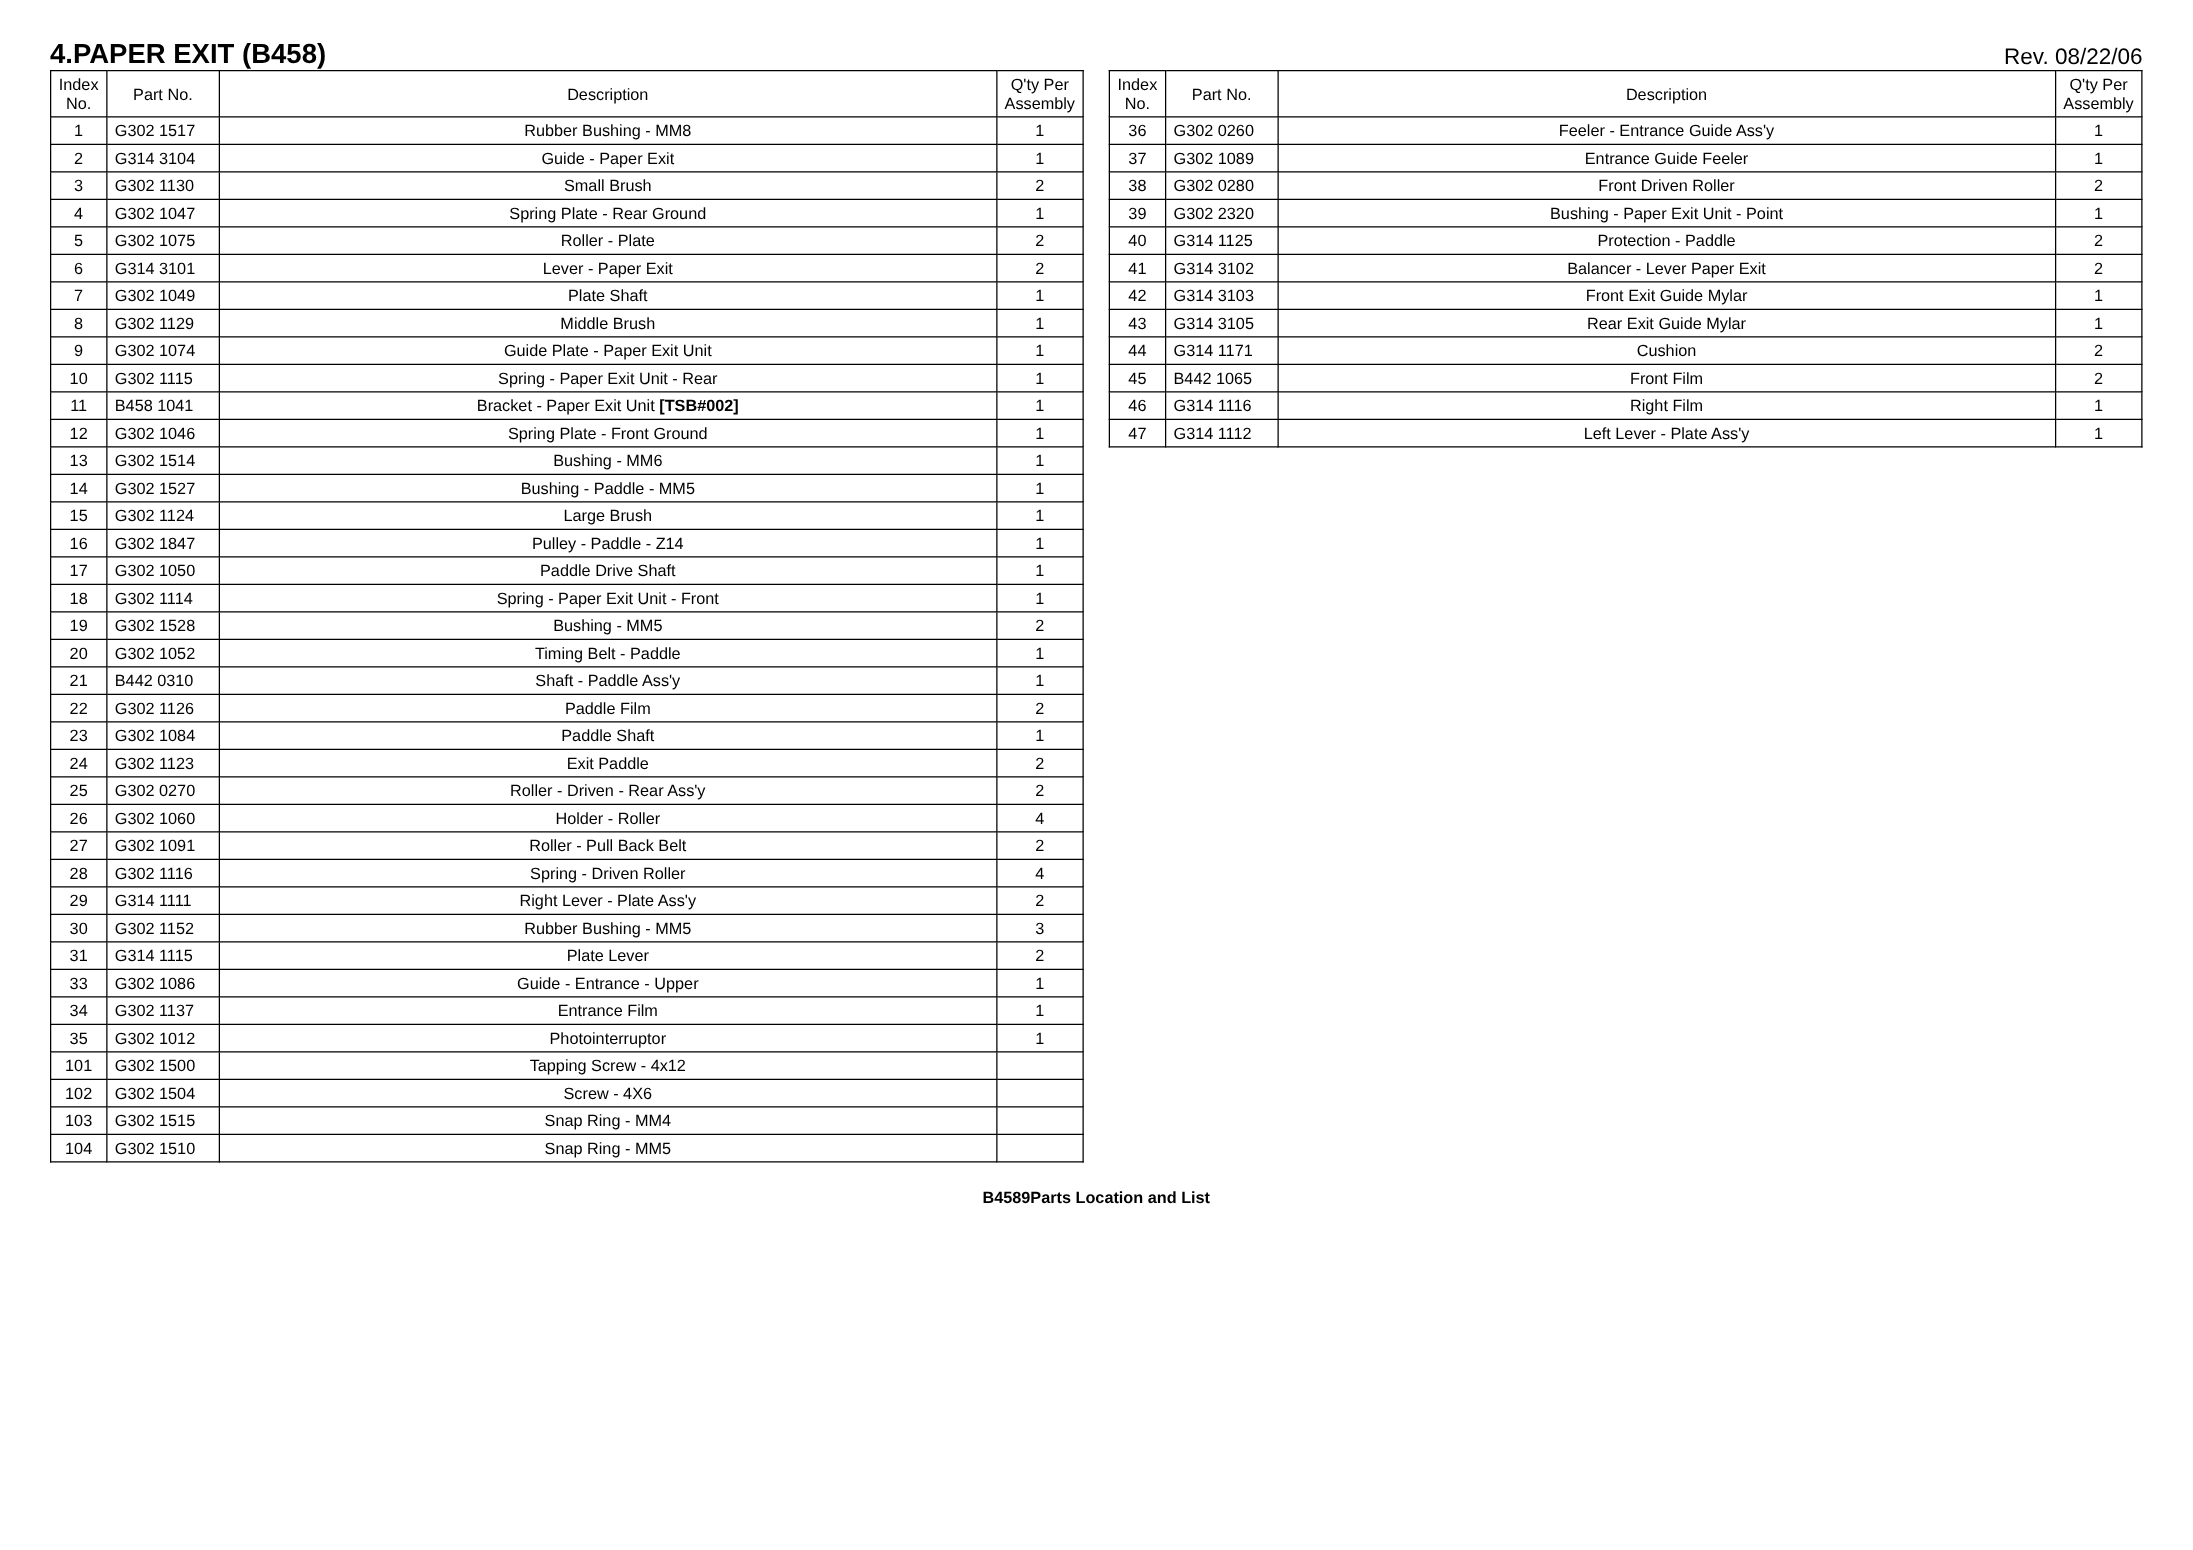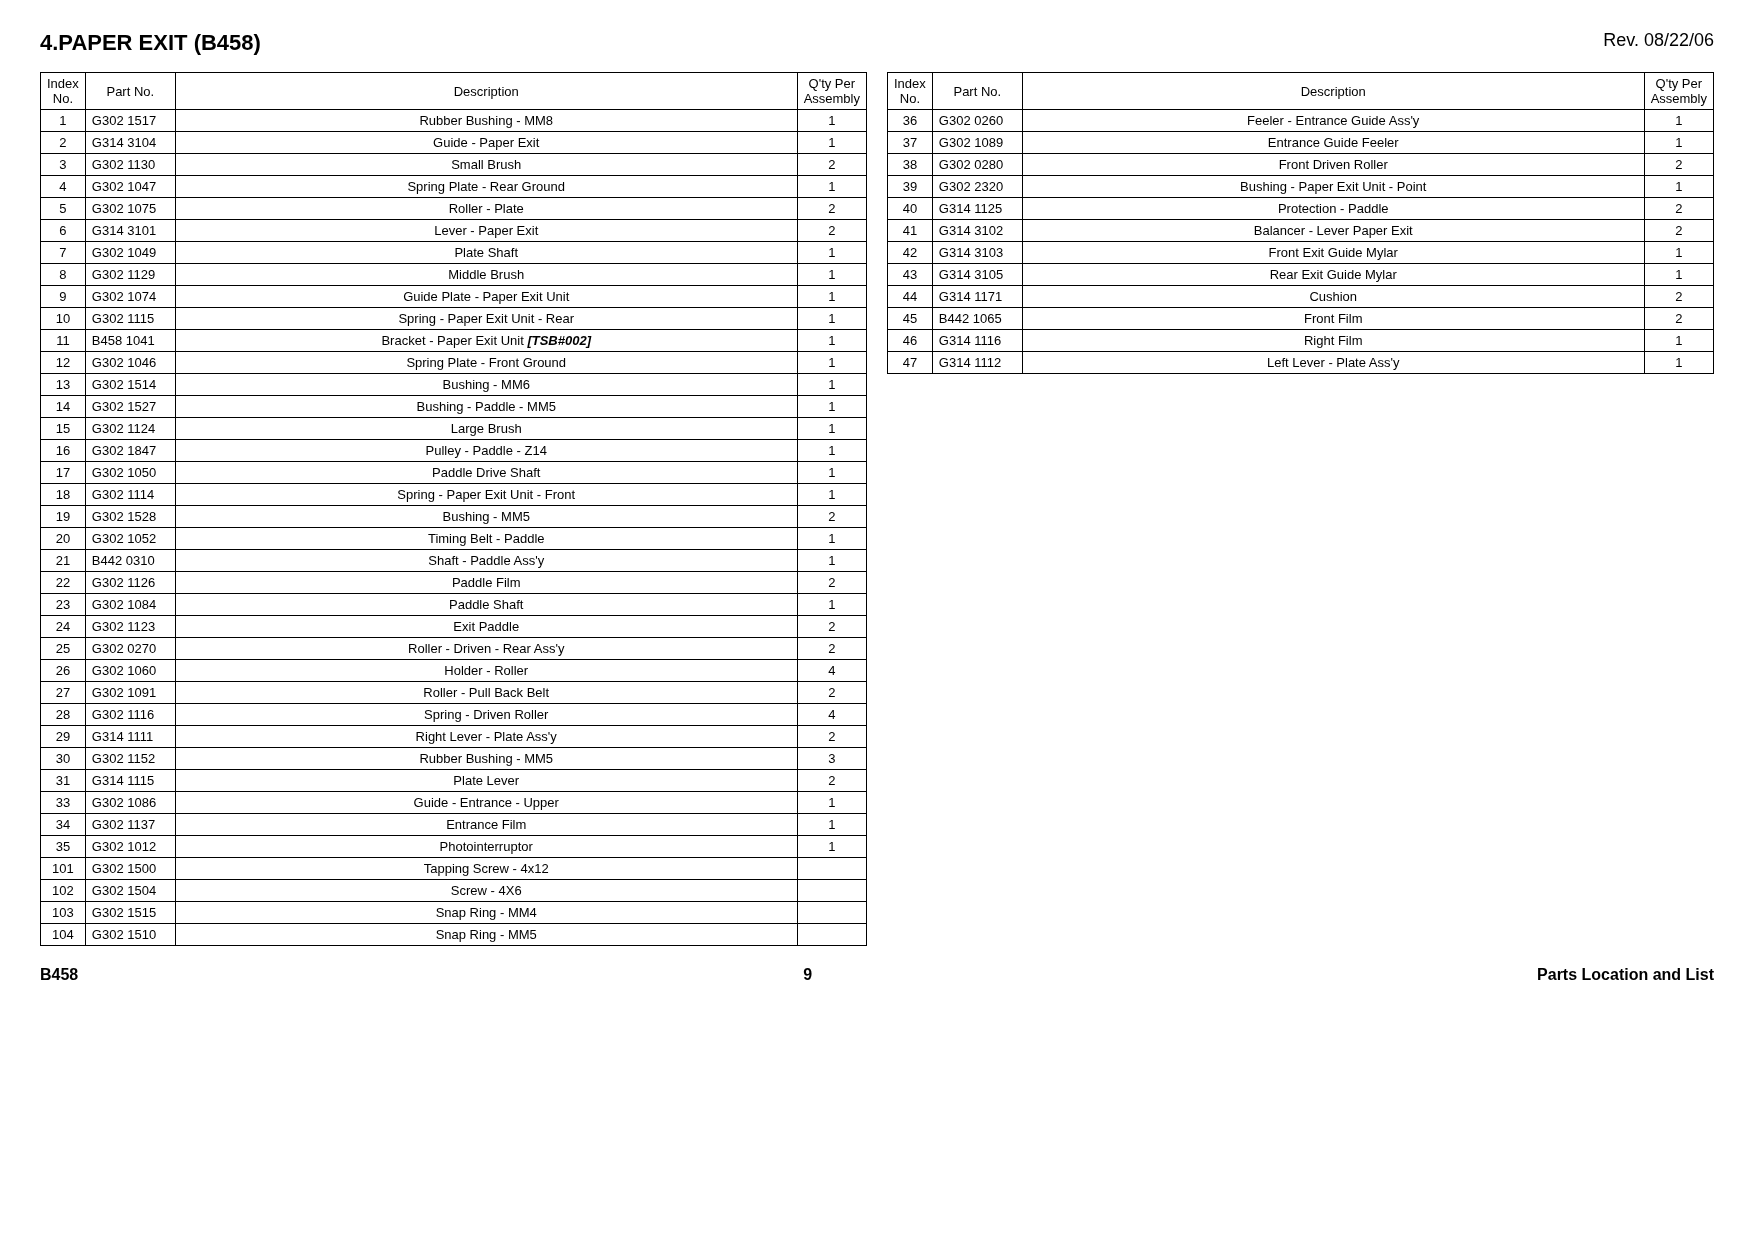--- a/index.html
+++ b/index.html
@@ -8,22 +8,21 @@
       font-size: 13px;
       background: #fff;
       color: #000;
       width: 1754px;
       min-height: 1240px;
       padding: 30px 40px;
     }
     .page-header {
       display: flex;
       justify-content: space-between;
-      align-items: flex-start;
-      margin-bottom: 16px;
+      align-items: flex-end;
     }
     .page-title {
       font-size: 22px;
       font-weight: bold;
     }
     .rev-label {
       font-size: 18px;
       font-weight: normal;
     }
     .tables-wrapper {
@@ -64,26 +63,26 @@
     }
     .parts-table td.qty-col {
       text-align: center;
       width: 60px;
     }
     .table-divider {
       width: 20px;
     }
     .page-footer {
       display: flex;
-      justify-content: space-between;
+      justify-content: center;
       margin-top: 20px;
-      font-size: 16px;
+      font-size: 13px;
       font-weight: bold;
     }
-    .italic-tsb { font-style: italic; font-weight: bold; }
+    .italic-tsb { font-weight: bold; }
   </style>
 </head>
 <body>
 
 <div class="page-header">
   <div class="page-title">4.PAPER EXIT (B458)</div>
   <div class="rev-label">Rev. 08/22/06</div>
 </div>
 
 <div class="tables-wrapper">

